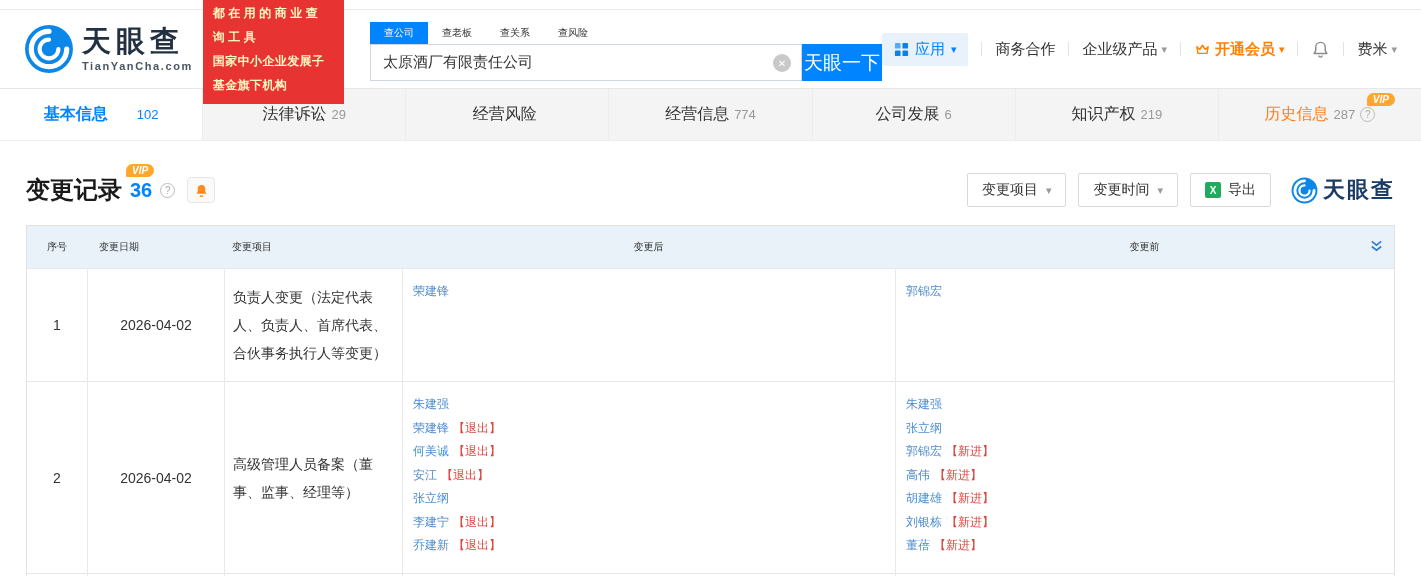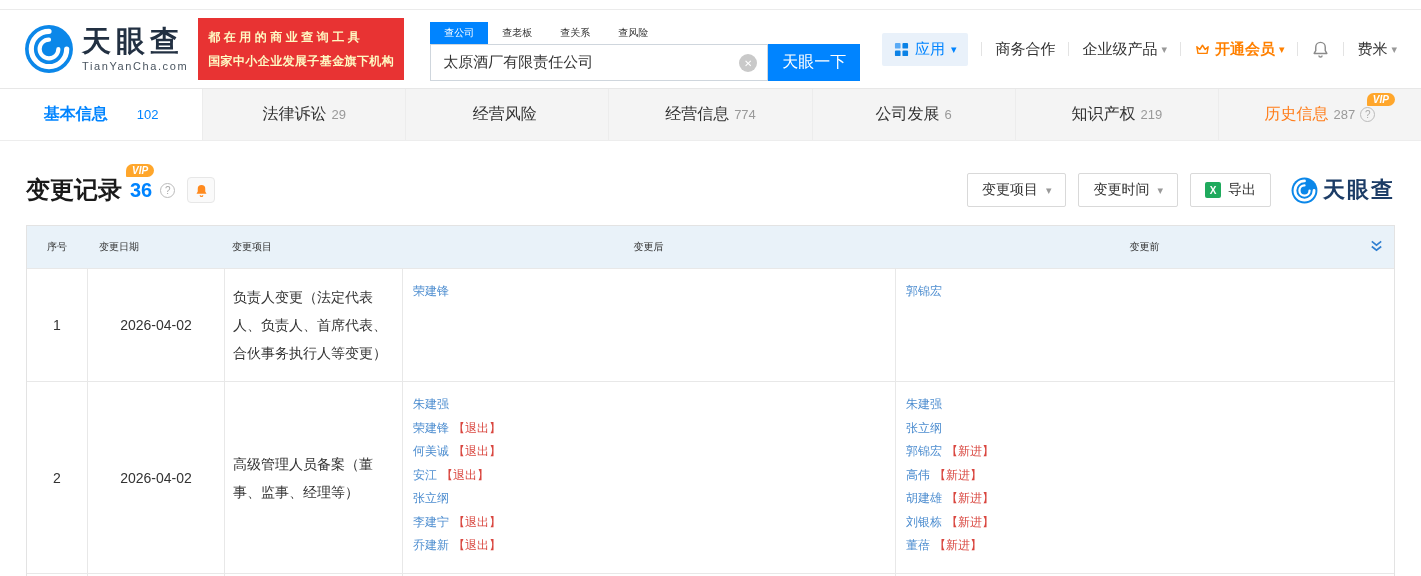--- a/index.html
+++ b/index.html
@@ -6,38 +6,38 @@
   html,body { width:1421px; height:576px; overflow:hidden; background:#fff;
     font-family:"Liberation Sans","DejaVu Sans",sans-serif; color:#333; }
   a { text-decoration:none; color:inherit; cursor:pointer; }
 
   .top-strip { height:10px; border-bottom:1px solid #ebebeb; }
 
   
   .site-header { display:flex; align-items:center; height:78px; padding:0 24px; }
   .logo { display:flex; align-items:center; gap:8px; cursor:pointer; }
   .logo-cn { font-size:29px; font-weight:bold; color:#223042; letter-spacing:5px; line-height:30px; }
-  .logo-en { font-size:11px; color:#4a5560; letter-spacing:1.6px; font-weight:normal; margin-top:4px; }
+  .logo-en { font-size:11px; color:#4a5560; letter-spacing:1.6px; font-weight:bold; margin-top:4px; }
   .promo { background:var(--c-promo_red,#e83333); color:#fef9c3; margin-left:10px;
     padding:7px 10px; font-weight:bold; font-size:12px; line-height:24px; }
   .promo-l1 { letter-spacing:3.5px; }
   .promo-l2 { letter-spacing:0.4px; }
 
   .search-area { margin-left:26px; }
   .search-tabs { display:flex; align-items:flex-end; height:27px; font-size:10px; }
   .search-tab { padding:4px 14px; color:#333; cursor:pointer; }
   .search-tab.active { background:var(--c-primary,#0084ff); color:#fff; }
   .search-row { display:flex; }
-  .search-box { position:relative; width:338px; height:37px; border:1px solid #cfd6dd; background:#fff; }
+  .search-box { position:relative; width:432px; height:37px; border:1px solid #cfd6dd; background:#fff; }
   .search-box input { width:100%; height:100%; border:none; outline:none; padding:0 36px 0 12px;
     font-size:15px; color:#333; font-family:inherit; }
   .clear-icon { position:absolute; right:10px; top:9px; width:18px; height:18px; border-radius:50%;
     background:#c9c9c9; color:#fff; font-size:10px; display:flex; align-items:center; justify-content:center; cursor:pointer; }
-  .search-btn { width:92px; height:37px; background:var(--c-primary,#0084ff); color:#fff; border:none;
-    font-size:16px; cursor:pointer; font-family:inherit; }
+  .search-btn { width:80px; height:37px; background:var(--c-primary,#0084ff); color:#fff; border:none;
+    font-size:19px; cursor:pointer; font-family:inherit; }
 
   .header-menu { margin-left:auto; display:flex; align-items:center; font-size:15px; white-space:nowrap; }
   .divider { width:1px; height:14px; background:#e3e3e3; margin:0 13px; }
   .apps-btn { display:flex; align-items:center; gap:6px; background:#e9f1fa; color:var(--c-primary,#0084ff);
     padding:7px 12px; border-radius:2px; cursor:pointer; }
   .apps-btn .caret { color:var(--c-primary,#0084ff); }
   .menu-link { display:flex; align-items:center; gap:4px; cursor:pointer; color:#333; }
   .caret { font-size:11px; color:#999; }
   .vip-link { color:var(--c-orange,#ff8000); font-weight:bold; }
   .vip-link .caret { color:var(--c-orange,#ff8000); }

